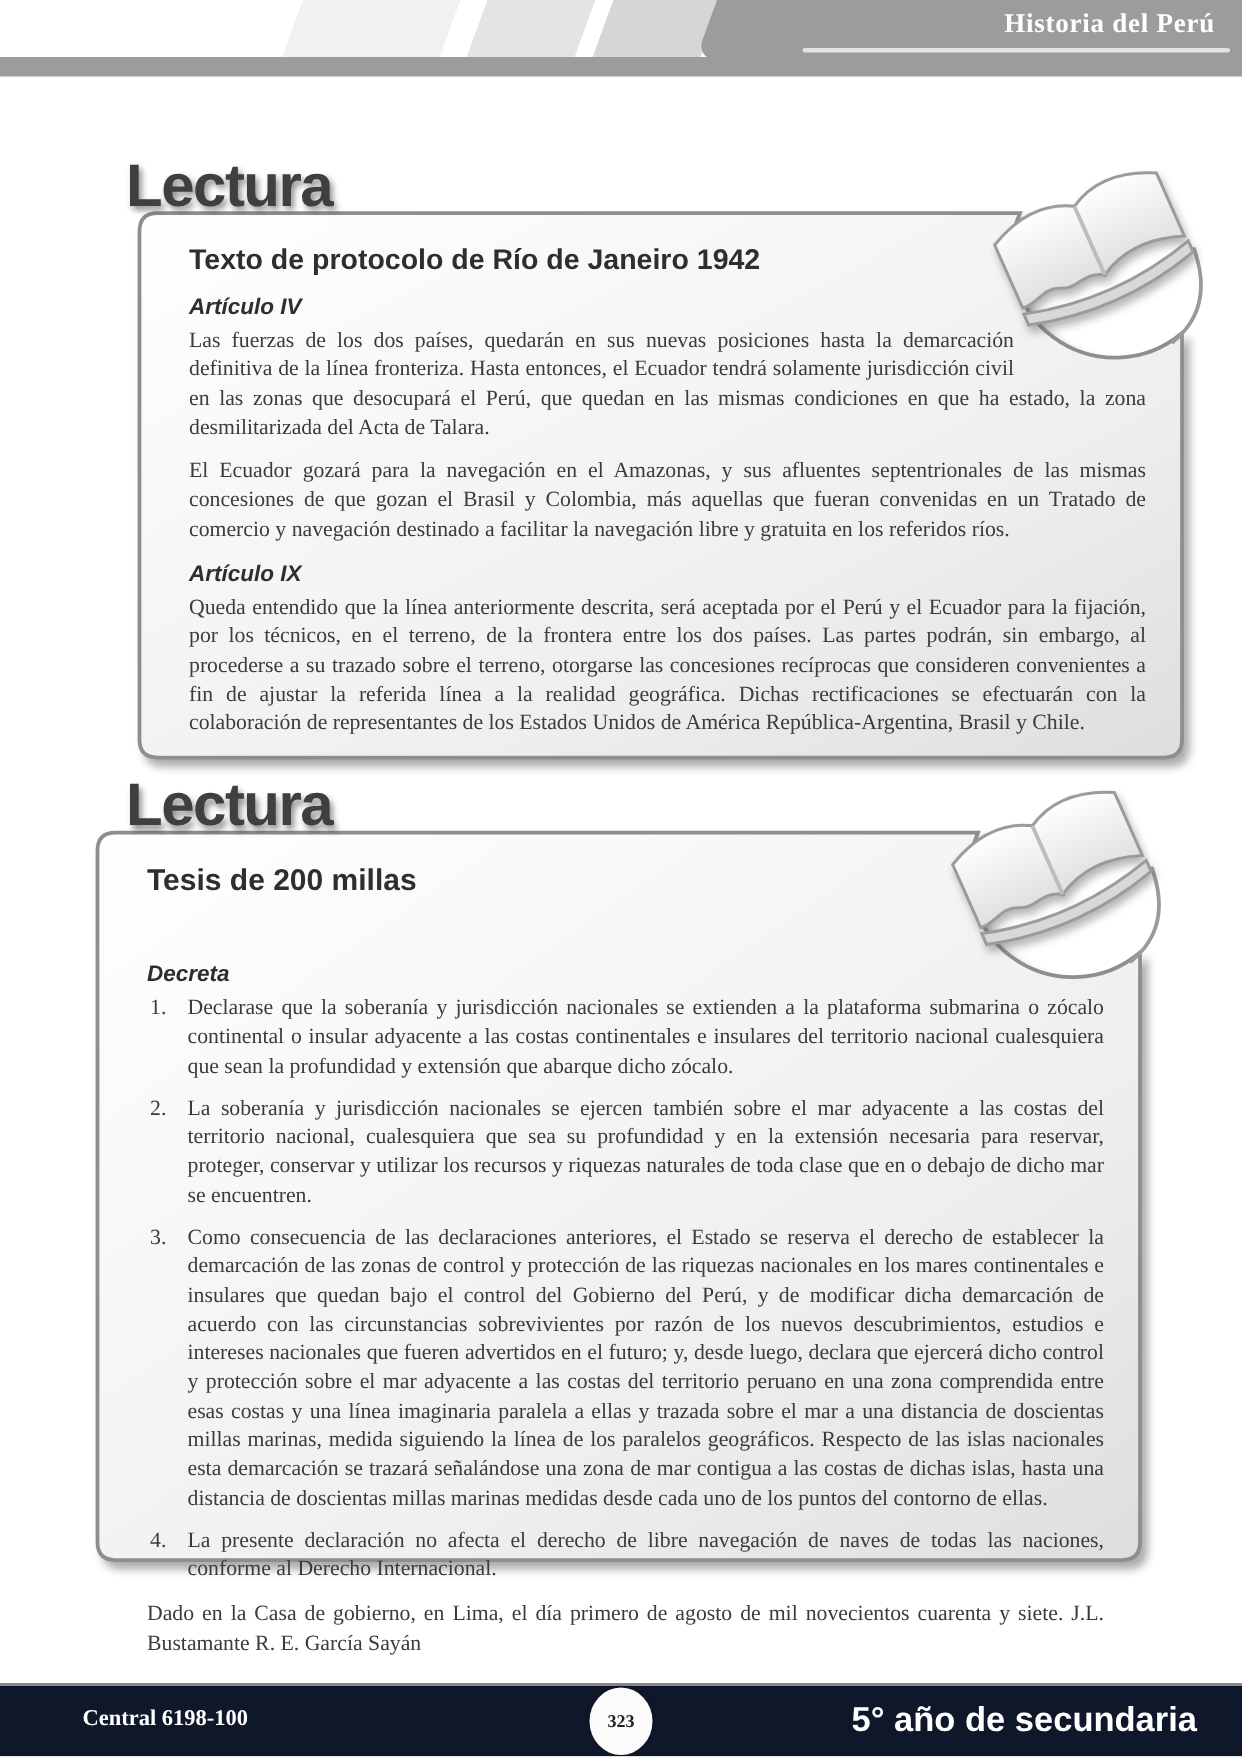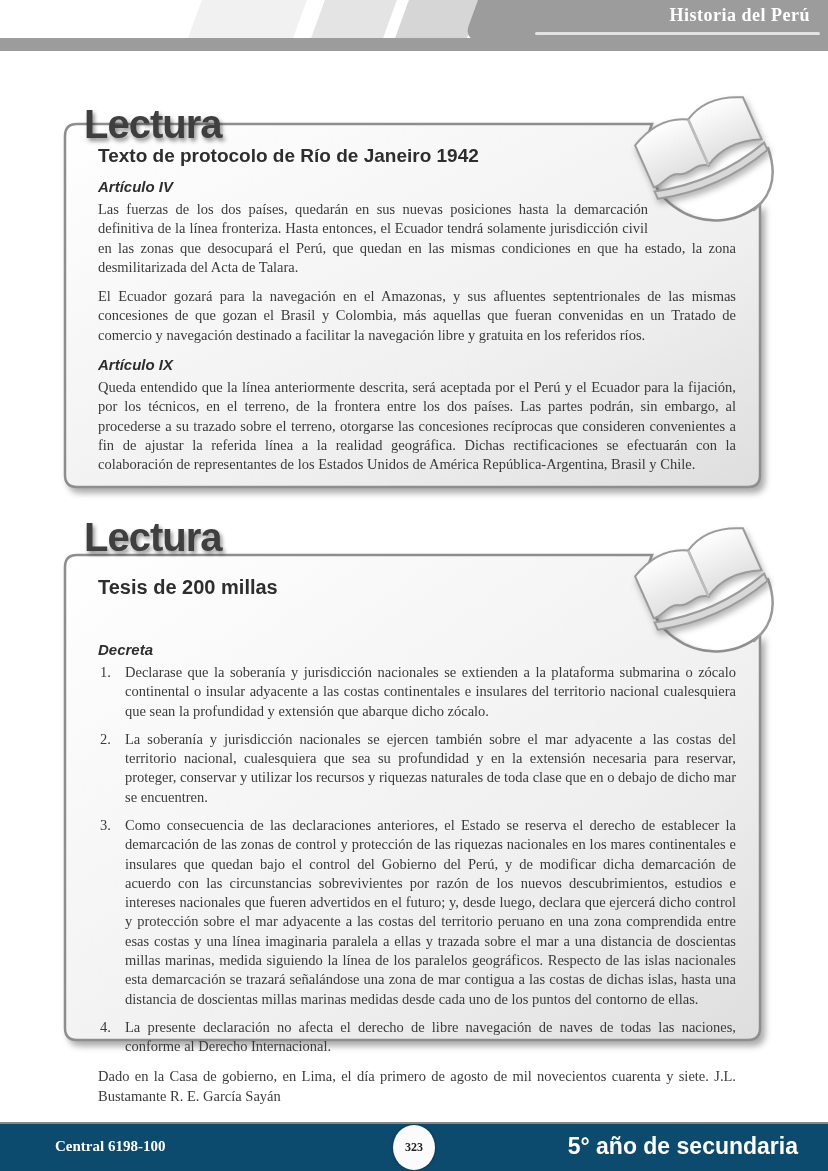--- a/index.html
+++ b/index.html
@@ -36,21 +36,21 @@
   .lectura-title {
     position:absolute; left:84px; z-index:6;
     font-size:40px; font-weight:bold; color:#3f3f3f; letter-spacing:-1px;
     text-shadow:2px 3px 4px rgba(0,0,0,0.45);
   }
   .lectura-title.t1 { top:102px; }
   .lectura-title.t2 { top:515px; }
 
   
   .rbox { position:absolute; left:65px; width:695px; }
-  .rbox.box1 { top:124px; height:363px; }
+  .rbox.box1 { top:142px; height:363px;margin-left:28px; }
   .rbox.box2 { top:555px; height:485px; }
   .rbox svg.frame {
     position:absolute; top:0; left:0; width:100%; height:100%;
     overflow:visible;
   }
   .frame path.outline { filter:drop-shadow(4px 5px 3px rgba(70,70,70,0.45)); }
 
   .book {
     position:absolute; top:-44px; right:-26px; width:172px; height:132px; z-index:5;
     overflow:visible;
@@ -72,21 +72,21 @@
     position:relative; padding-left:27px; margin-bottom:9px;
     font-family:"Liberation Serif", serif; font-size:14.5px; line-height:1.33;
     color:#3b3b3b; text-align:justify;
   }
   .decree-list .num { position:absolute; left:2px; top:0; }
   .closing { margin-top:11px; }
 
   
   .ftr {
     position:absolute; left:0; right:0; bottom:0; height:49px;
-    background:#0c4a6e; border-top:2px solid #898989;
+    background:#0f172a; border-top:2px solid #898989;
   }
   .ftr-left {
     position:absolute; left:55px; top:14px; color:#ffffff;
     font-family:"Liberation Serif", serif; font-weight:bold; font-size:15px;
   }
   .ftr-right {
     position:absolute; right:30px; top:9px; color:#ffffff;
     font-family:Liberation Sans, sans-serif; font-weight:bold; font-size:23px;
   }
   .badge {

